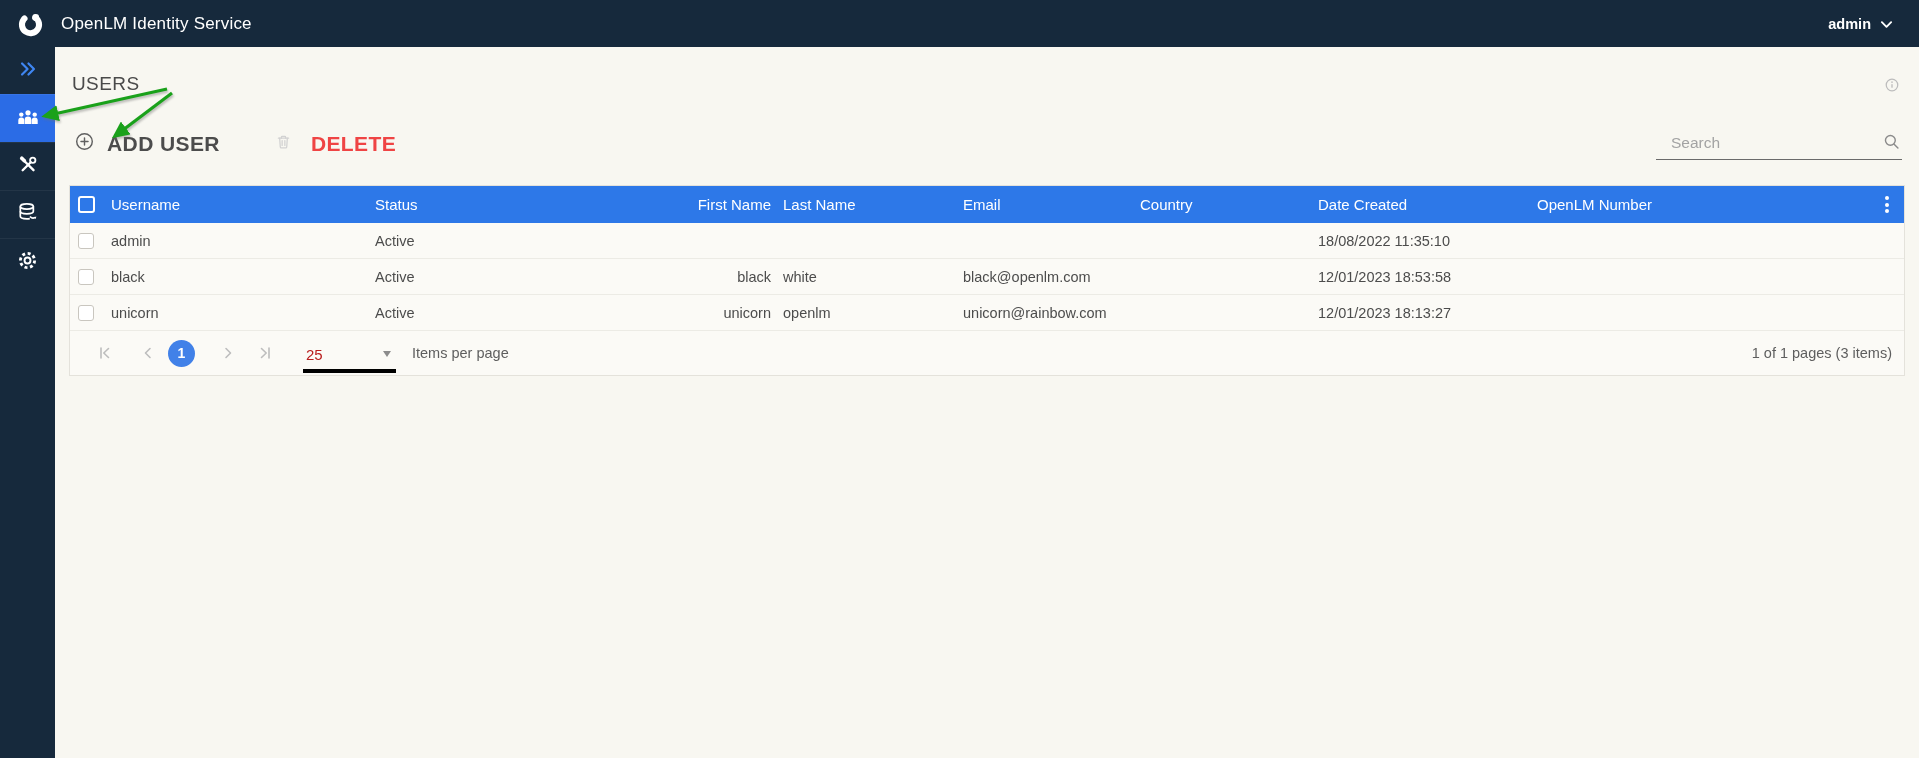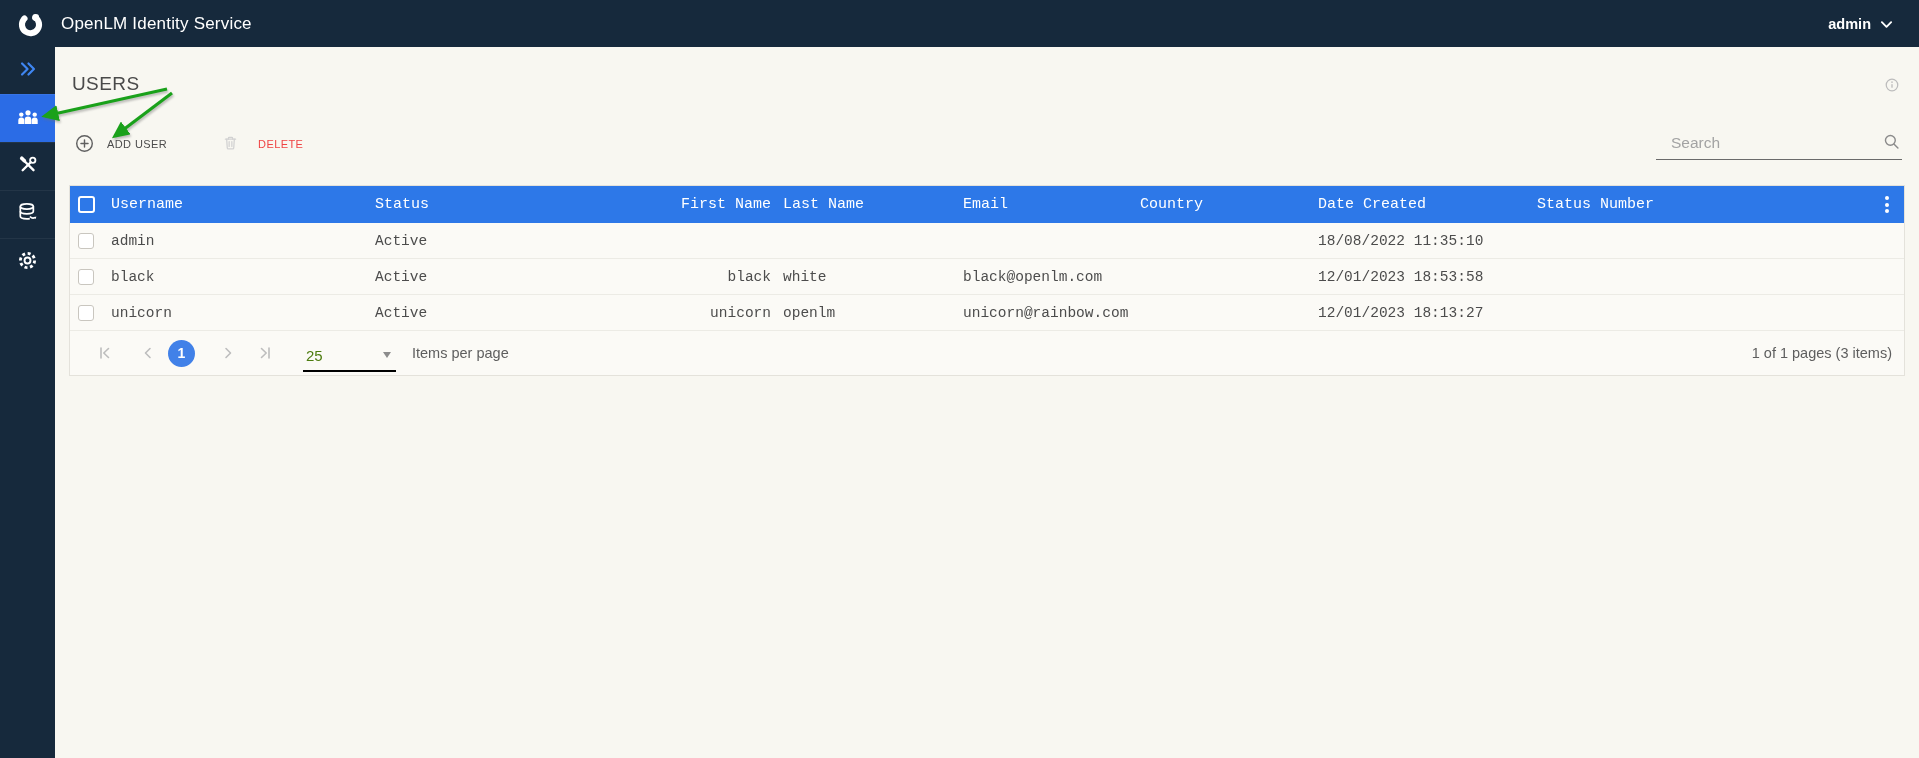--- a/index.html
+++ b/index.html
@@ -35,42 +35,42 @@
 
   
   .main{position:absolute;left:55px;top:47px;right:0;bottom:0;}
   .title-row{display:flex;align-items:center;gap:11px;padding:26px 20px 0 17px;justify-content:space-between;}
   .page-title{margin:0;font-size:19px;font-weight:400;color:#4a4a4a;letter-spacing:.4px;line-height:22px;}
   .info{display:inline-flex;margin-top:2px;cursor:pointer;}
 
   .toolbar{display:flex;align-items:center;margin-top:32px;padding:0 17px 0 20px;height:34px;}
   .btn-add,.btn-del{
     display:flex;align-items:center;background:none;border:none;padding:0;cursor:pointer;
-    font-family:inherit;font-size:11px;letter-spacing:.4px;
+    font-family:inherit;font-size:21px;letter-spacing:.4px;font-weight:bold;
   }
   .btn-add{gap:13px;color:#4c4c4c;}
   .btn-del{gap:19px;color:#ef4444;margin-left:55px;cursor:default;}
   .search{position:relative;width:246px;border-bottom:1.5px solid #6b6b6b;}
   .search input{
     width:100%;border:none;background:transparent;outline:none;box-sizing:border-box;
     font-family:inherit;font-size:15.5px;color:#0369a1;padding:5px 26px 7px 15px;
   }
   .search input::placeholder{color:#a3a3a3;}
   .mag{position:absolute;right:2px;top:4px;cursor:pointer;}
 
   
   .grid{
     margin:24px 14px 0 14px;background:#fbfaf6;
     border:1px solid #e4e2db;box-sizing:border-box;
   }
   .ghead{
     display:flex;align-items:center;height:37px;background:var(--header-blue,#2d78e8);
     color:#fff;font-size:15px;font-weight:500;
   }
-  .hcell,.gcell{padding-left:12px;box-sizing:border-box;white-space:nowrap;overflow:hidden;font-family:Liberation Mono, monospace;}
+  .hcell,.gcell{padding-left:12px;box-sizing:border-box;white-space:nowrap;overflow:hidden;}
   .col-cb{width:29px;box-sizing:border-box;display:flex;align-items:center;padding-left:8px;flex:none;}
   .c0{width:264px;flex:none;} .c1{width:231px;flex:none;} .c2{width:177px;flex:none;text-align:right;}
   .c3{width:180px;flex:none;} .c4{width:177px;flex:none;} .c5{width:178px;flex:none;}
   .c6{width:219px;flex:none;} .c7{flex:1;min-width:0;}
   .cmenu{width:34px;flex:none;display:flex;align-items:center;justify-content:center;}
   .hcheck{width:17px;height:17px;border:2px solid #fff;border-radius:3px;box-sizing:border-box;background:transparent;cursor:pointer;}
   .kebab{display:flex;flex-direction:column;gap:2.5px;cursor:pointer;padding:3px;}
   .kebab i{width:4px;height:4px;border-radius:50%;background:#fff;}
 
   .grow{
@@ -84,22 +84,22 @@
   .pbtn{display:inline-flex;align-items:center;justify-content:center;width:14px;cursor:pointer;}
   .pbtn.first{margin-left:28px;} .pbtn.prev{margin-left:29px;}
   .pbtn.next{margin-left:26px;} .pbtn.last{margin-left:23px;}
   .pcur{
     width:27px;height:27px;margin-left:13px;border-radius:50%;
     background:var(--circle-blue,#4181e8);color:#fff;font-size:14px;font-weight:600;
     display:inline-flex;align-items:center;justify-content:center;cursor:pointer;
   }
   .perpage{
     width:93px;margin-left:31px;display:flex;align-items:center;justify-content:space-between;
-    border-bottom:2px solid #000000;padding:2px 5px 6px 3px;box-sizing:border-box;
-    font-size:15px;color:#4d7c0f;cursor:pointer;transform:translateY(5px);
+    border-bottom:4px solid #000000;padding:2px 5px 6px 3px;box-sizing:border-box;
+    font-size:15px;color:#b91c1c;cursor:pointer;transform:translateY(5px);
   }
   .caret{width:0;height:0;border-left:4.5px solid transparent;border-right:4.5px solid transparent;border-top:6px solid #8c8c8c;}
   .plabel{margin-left:16px;}
   .psummary{margin-right:12px;}
 
   
   .annot{position:absolute;left:0;top:0;z-index:40;pointer-events:none;}
 </style>
 </head>
 <body>
@@ -231,21 +231,21 @@
         <div class="col-cb">
             <span class="hcheck"></span>
           </div>
         <div class="hcell c0">Username</div>
         <div class="hcell c1">Status</div>
         <div class="hcell c2">First Name</div>
         <div class="hcell c3">Last Name</div>
         <div class="hcell c4">Email</div>
         <div class="hcell c5">Country</div>
         <div class="hcell c6">Date Created</div>
-        <div class="hcell c7">Status Number</div>
+        <div class="hcell c7">OpenLM Number</div>
         <div class="cmenu">
           <span class="kebab">
               <i></i>
               <i></i>
               <i></i>
             </span>
         </div>
       </div>
 
       <div class="grow">

